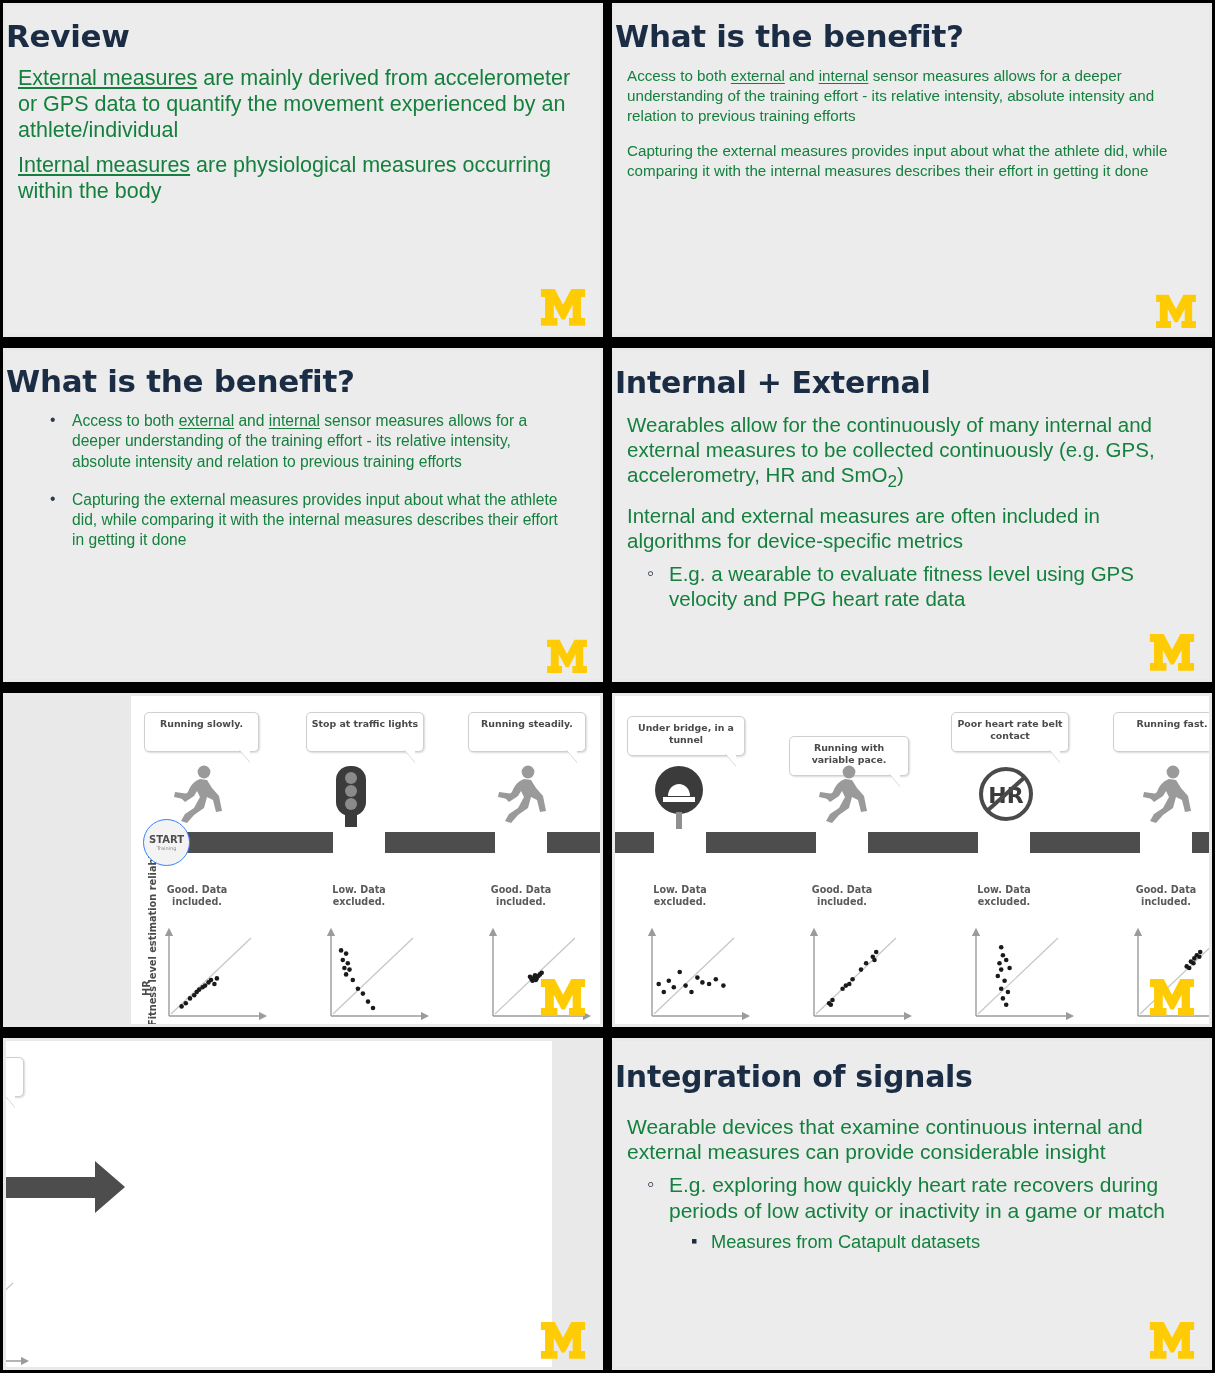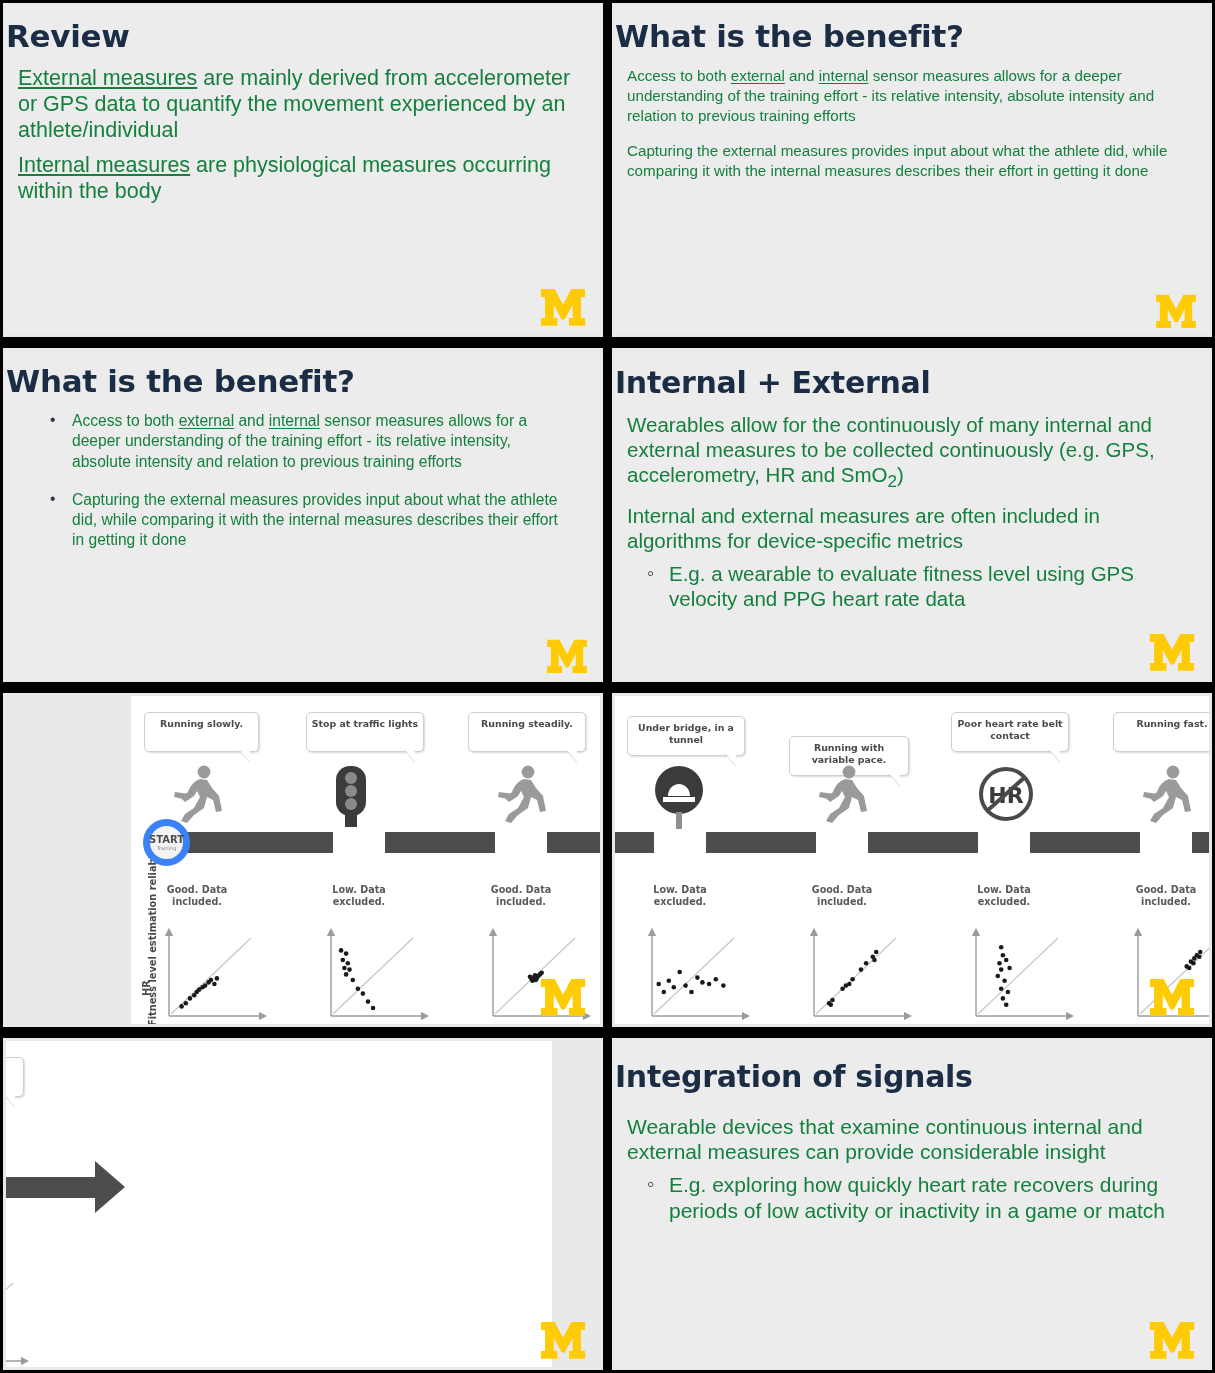--- a/index.html
+++ b/index.html
@@ -123,21 +123,21 @@
   .timeline-bar {
     position: absolute;
     height: 21px;
     background: #4d4d4d;
   }
   .start-circle {
     position: absolute;
     width: 47px; height: 47px;
     border-radius: 50%;
     background: #f3f3f3;
-    border: 7px solid #3b82f6;
+    border: 1px solid #3b82f6;
     display: flex; flex-direction: column;
     align-items: center; justify-content: center;
     z-index: 5;
   }
   .start-circle .s1 { font-size: 10px; font-weight: bold; color: #4d4d4d; font-family:"DejaVu Sans",sans-serif;}
   .start-circle .s2 { font-size: 5px; color: #8a8a8a; font-family:"DejaVu Sans",sans-serif;}
   .cap-label {
     position: absolute;
     font-size: 9.6px;
     font-weight: bold;
@@ -521,20 +521,23 @@
 
   <div class="slide">
     <div class="slide-inner">
       <div class="slide-title t-md" style="margin-top:18px">Integration of signals</div>
       <ul class="lv1 body-big2" style="margin-top:20px">
         <li class="bullet-dot">
           <span class="btxt">Wearable devices that examine continuous internal and external measures can provide considerable insight</span>
           <ul class="lv2">
             <li class="bullet-circle">
               <span>E.g. exploring how quickly heart rate recovers during periods of low activity or inactivity in a game or match</span>
+              <ul class="lv3">
+                <li class="bullet-square" style="font-size:0.87em">Measures from Catapult datasets</li>
+              </ul>
             </li>
           </ul>
         </li>
       </ul>
       <svg class="m-logo" viewBox="0 0 100 82">
         <path d="M2 2 h30 l18 34 l18 -34 h30 v17 h-9 v46 h9 v17 h-35 v-17 h8 v-29 l-17 32 h-7 l-17 -32 v29 h8 v17 h-36 v-17 h9 v-46 h-9 z" fill="#FFCB05"></path>
       </svg>
     </div>
   </div>
 

